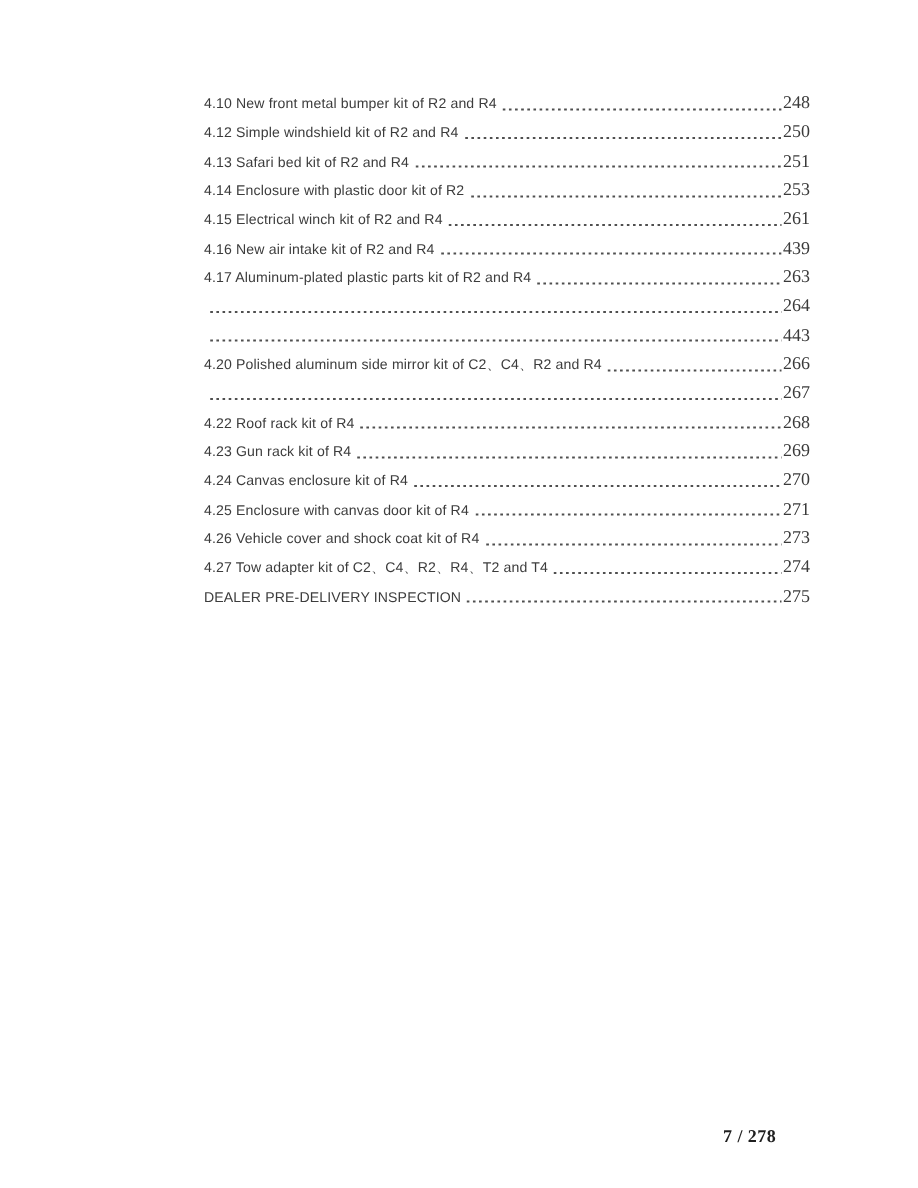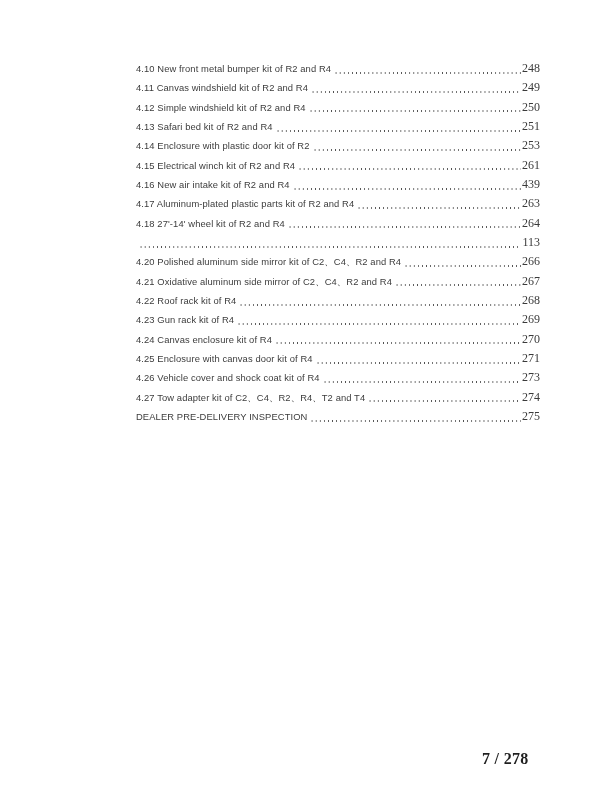--- a/index.html
+++ b/index.html
@@ -56,43 +56,38 @@
     white-space: nowrap;
     font-family: "Liberation Serif", serif;
     font-size: 12px;
     color: #3a3a3a;
   }
   .footer {
     position: absolute;
     top: 750px;
     left: 482px;
     font-family: "Liberation Serif", serif;
-    font-size: 16px;
+    font-size: 12px;
     font-weight: bold;
     color: #1f1f1f;
     letter-spacing: 0.3px;
   }
 </style>
 </head>
 <body>
 
 <div class="page">
   <div class="toc">
 
     <div class="toc-row">
       <span class="toc-title">4.10 New front metal bumper kit of R2 and R4</span>
       <span class="toc-leader"></span>
       <span class="toc-page">248</span>
     </div>
 
-    <div class="toc-row">
-      <span class="toc-title">4.11 Canvas windshield kit of R2 and R4</span>
-      <span class="toc-leader"></span>
-      <span class="toc-page">249</span>
-    </div>
 
     <div class="toc-row">
       <span class="toc-title">4.12 Simple windshield kit of R2 and R4</span>
       <span class="toc-leader"></span>
       <span class="toc-page">250</span>
     </div>
 
     <div class="toc-row">
       <span class="toc-title">4.13 Safari bed kit of R2 and R4</span>
       <span class="toc-leader"></span>
@@ -117,38 +112,36 @@
       <span class="toc-page">439</span>
     </div>
 
     <div class="toc-row">
       <span class="toc-title">4.17 Aluminum-plated plastic parts kit of R2 and R4</span>
       <span class="toc-leader"></span>
       <span class="toc-page">263</span>
     </div>
 
     <div class="toc-row">
-      <span class="toc-title">4.18 27'-14' wheel kit of R2 and R4</span>
       <span class="toc-leader"></span>
       <span class="toc-page">264</span>
     </div>
 
     <div class="toc-row">
       <span class="toc-leader"></span>
-      <span class="toc-page">113</span>
+      <span class="toc-page">443</span>
     </div>
 
     <div class="toc-row">
       <span class="toc-title">4.20 Polished aluminum side mirror kit of C2、C4、R2 and R4</span>
       <span class="toc-leader"></span>
       <span class="toc-page">266</span>
     </div>
 
     <div class="toc-row">
-      <span class="toc-title">4.21 Oxidative aluminum side mirror of C2、C4、R2 and R4</span>
       <span class="toc-leader"></span>
       <span class="toc-page">267</span>
     </div>
 
     <div class="toc-row">
       <span class="toc-title">4.22 Roof rack kit of R4</span>
       <span class="toc-leader"></span>
       <span class="toc-page">268</span>
     </div>
 

